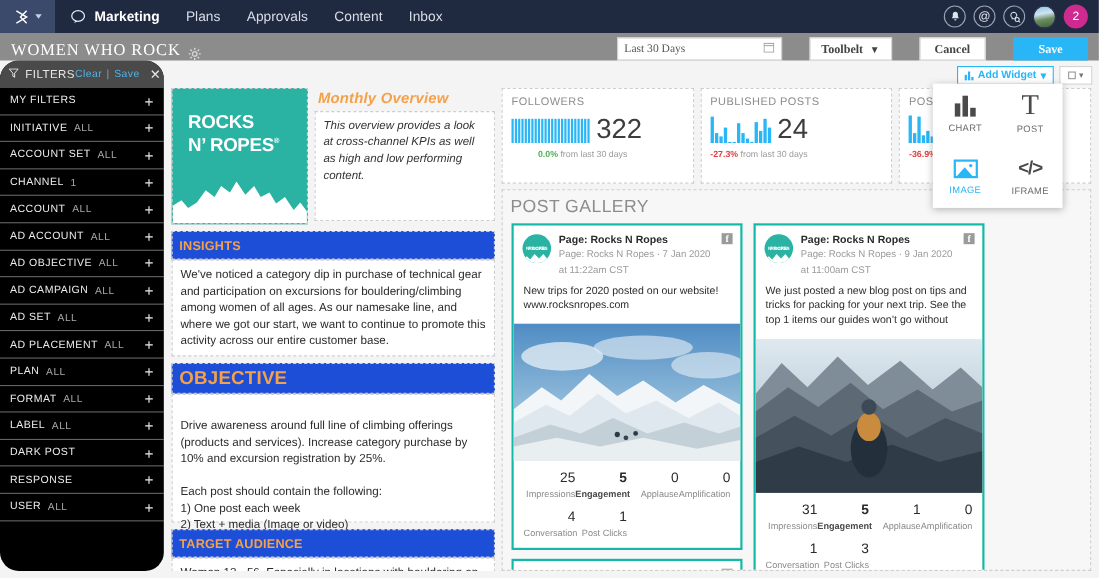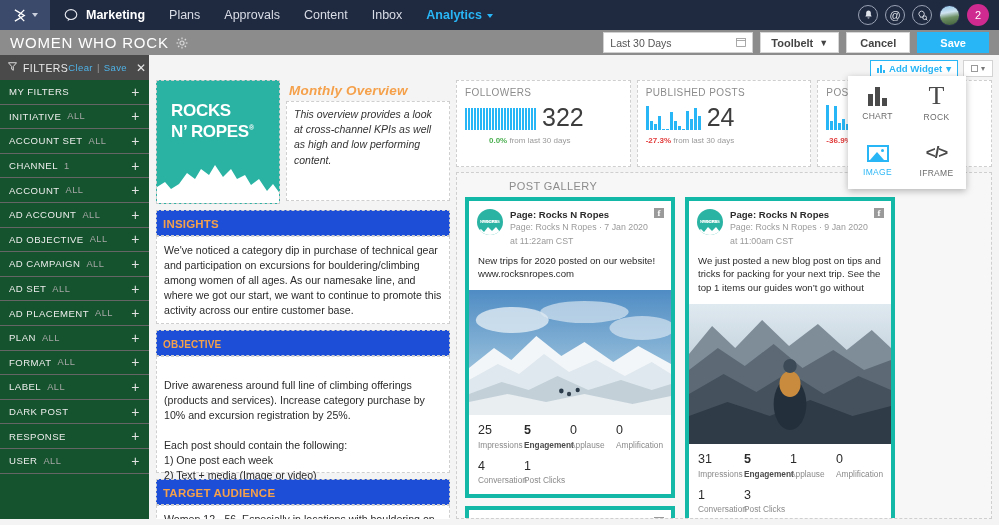--- a/index.html
+++ b/index.html
@@ -44,46 +44,46 @@
     background: linear-gradient(170deg,#8fc4e8 0%,#cfe3f0 35%,#6d8f63 60%,#3f5e3a 100%);
     border: 1px solid #2a3450;
   }
   .avatar-count {
     width: 22px; height: 22px; border-radius: 50%; background: #cf2a8f; color: #fff;
     font-size: 11px; display: flex; align-items: center; justify-content: center; cursor: pointer;
   }
 
   
   .subheader {
-    height: 25px; background: #8c8c8c; display: flex; align-items: center;
-    padding: 0 10px; position: relative; z-index: 35;
+    height: 25px; background: #8c8c8c; display: flex; align-items: flex-end;
+    padding: 0 10px; position: relative; z-index: 35; font-family: Liberation Serif, serif;
   }
   .page-title { color: #ffffff; font-size: 15px; letter-spacing: .8px; }
   .gear-icon { margin-left: 7px; color: #d9d9d9; font-size: 12px; cursor: pointer; display:flex; }
-  .subheader-right { margin-left: auto; display: flex; align-items: center; gap: 7px; }
+  .subheader-right { margin-left: auto; display: flex; align-items: center; gap: 25px; }
   .daterange {
     width: 150px; height: 21px; background: #fff; border: 1px solid #d0d0d0;
     display: flex; align-items: center; padding: 0 6px; font-size: 10.5px; color: #555;
     cursor: pointer;
   }
   .daterange .cal { margin-left: auto; color: #999; font-size: 10px; }
   .btn {
     height: 21px; padding: 0 13px; font-size: 11px; display: flex; align-items: center;
     justify-content: center; cursor: pointer; border: 1px solid transparent;
   }
   .btn-white { background: #fff; color: #444; border-color: #d7d7d7; font-weight: bold; }
   .btn-save { background: #29b6f6; color: #fff; font-weight: bold; padding: 0 22px; }
   .btn-toolbelt { background:#fff; color:#444; border-color:#d7d7d7; font-weight:bold; padding: 0 10px; }
   .btn-toolbelt .caret { margin-left: 6px; font-size: 9px; }
 
   
   .body-wrap { display: flex; height: 464px; }
 
   
-  .sidebar { width: 149px; background: #14532d; flex: 0 0 149px; overflow: hidden; }
+  .sidebar { width: 149px; background: #000000; flex: 0 0 149px; overflow: hidden; border-radius: 17px; }
   .filters-head {
     height: 25px; background: #4a4a4a; display: flex; align-items: center;
     padding: 0 8px; color: #e8e8e8; font-size: 10.5px; letter-spacing: .4px;
   }
   .filters-head .funnel { margin-right: 6px; font-size: 10px; }
   .fh-actions { margin-left: auto; display: flex; align-items: center; gap: 4px; font-size: 9.5px; }
   .fh-link { color: #4fb3e8; cursor: pointer; }
   .fh-sep { color: #9c9c9c; }
   .fh-close { color: #e8e8e8; font-size: 12px; margin-left: 5px; cursor: pointer; }
   .frow {
@@ -185,45 +185,45 @@
   .kpi-sub { font-size: 8px; color: #9a9a9a; margin-top: 6px; }
   .kpi-sub b { font-size: 8px; }
   .pos { color: #4caf50; padding-left: 24px; }
   .neg { color: #e23b3b; }
 
   
   .gallery {
     position: absolute; left: 307px; top: 92px; right: 7px; bottom: 0;
     border: 1px dashed #cfcfcf; background: #f7f7f7; overflow: hidden;
   }
-  .gallery-title { font-size: 11px; color: #8c8c8c; letter-spacing: .4px; padding: 7px 0 5px 7px; margin-left: 45px; }
+  .gallery-title { font-size: 16px; color: #8c8c8c; letter-spacing: .4px; padding: 7px 0 5px 7px; }
   .gallery-grid { display: flex; gap: 10px; padding: 0 8px; }
   .gcol { width: 210px; }
-  .post-card { background: #fff; border: 4px solid #14b8a6; margin-bottom: 8px; }
+  .post-card { background: #fff; border: 2px solid #14b8a6; margin-bottom: 8px; }
   .pc-head { display: flex; padding: 8px 8px 6px 8px; position: relative; }
   .pc-avatar {
     width: 26px; height: 26px; border-radius: 50%; background: #2ab3a3; flex: 0 0 26px;
     position: relative; overflow: hidden;
   }
   .pc-avatar span {
     position: absolute; top: 5px; left: 0; right: 0; text-align: center;
     color: #fff; font-size: 4.2px; font-weight: bold; line-height: 1.25;
   }
   .pc-avatar svg { position: absolute; bottom: 0; left: 0; }
   .pc-meta { margin-left: 7px; }
   .pc-name { font-size: 9.6px; font-weight: bold; color: #2b2b2b; }
   .pc-sub { font-size: 8.8px; color: #9a9a9a; line-height: 1.45; margin-top: 1px; }
   .fb-icon {
     position: absolute; top: 7px; right: 7px; width: 10px; height: 10px;
     background: #9a9a9a; color: #fff; font-size: 9px; font-weight: bold;
     font-family: "Liberation Serif", serif; text-align: center; line-height: 10px;
   }
   .pc-text { font-size: 9.6px; color: #2b2b2b; line-height: 1.45; padding: 0 9px 9px 9px; }
   .pc-photo { width: 100%; height: 125px; display: block; }
-  .pc-stats { padding: 8px 9px 9px 9px; }
+  .pc-stats { padding: 8px 9px 9px 9px; text-align: right; }
   .stat-grid { display: flex; }
   .stat { width: 25%; }
   .stat-v { font-size: 12.5px; color: #2b2b2b; line-height: 1.15; }
   .stat-v.b { font-weight: bold; }
   .stat-l { font-size: 8.3px; color: #8a8a8a; margin-top: 2px; }
   .stat-l.b { font-weight: bold; color: #4a4a4a; }
   .stat-row2 { margin-top: 9px; }
 </style>
 </head>
 <body>
@@ -242,23 +242,20 @@
       <path d="M5 12.4 L4 15 L7.2 12.9 Z" fill="#e6e9ef"></path>
     </svg>
   </div>
 
   <div class="navlinks">
     <div class="navlink bold">Marketing</div>
     <div class="navlink">Plans</div>
     <div class="navlink">Approvals</div>
     <div class="navlink">Content</div>
     <div class="navlink">Inbox</div>
-    <div class="navlink active">
-      <span>Analytics</span><span class="caret"></span>
-    </div>
   </div>
 
   <div class="topnav-right">
     <div class="circ-icon">
       <svg width="9" height="10" viewBox="0 0 10 11">
           <path d="M5 0.6c-1.6 0-2.6 1.1-2.6 2.7v2L1.5 7.2h7L7.6 5.3v-2C7.6 1.7 6.6.6 5 .6z M3.8 8.3a1.2 1.2 0 0 0 2.4 0z" fill="#dfe3ea"></path>
         </svg>
     </div>
     <div class="circ-icon">@</div>
     <div class="circ-icon">
@@ -432,21 +429,21 @@
       <div class="wp-item">
         <span class="wp-chart">
           <i style="height:12px"></i>
             <i style="height:19px"></i>
             <i style="height:8px"></i>
         </span>
         <span class="wp-label">CHART</span>
       </div>
       <div class="wp-item">
         <span class="wp-text">T</span>
-        <span class="wp-label">ROCK</span>
+        <span class="wp-label">POST</span>
       </div>
       <div class="wp-item sel">
         <span class="wp-img"></span>
         <span class="wp-label">IMAGE</span>
       </div>
       <div class="wp-item">
         <span class="wp-code">&lt;/&gt;</span>
         <span class="wp-label">IFRAME</span>
       </div>
     </div>
@@ -481,21 +478,21 @@
         <div class="sec-title-w" style="margin-top:6px;">
           <span class="hdr-orange" style="font-size:11.5px;">INSIGHTS</span>
           <div class="resize"></div>
         </div>
         <div class="sec-body-w" style="height:88px;">
           <span>We've noticed a category dip in purchase of technical gear and participation on excursions for bouldering/climbing among women of all ages.  As our namesake line, and where we got our start, we want to continue to promote this activity across our entire customer base.</span>
           <div class="resize"></div>
         </div>
 
         <div class="sec-title-w" style="margin-top:6px;">
-          <span class="hdr-orange" style="font-size:10px;">OBJECTIVE</span>
+          <span class="hdr-orange" style="font-size:17px;">OBJECTIVE</span>
           <div class="resize"></div>
         </div>
         <div class="sec-body-w" style="height:117px; white-space:pre-line;">
           <span>Drive awareness around full line of climbing offerings (products and services).  Increase category purchase by 10% and excursion registration by 25%.
 
 Each post should contain the following:
 1) One post each week
 2) Text + media (Image or video)
 3) Three content labels</span>
           <div class="resize"></div>

